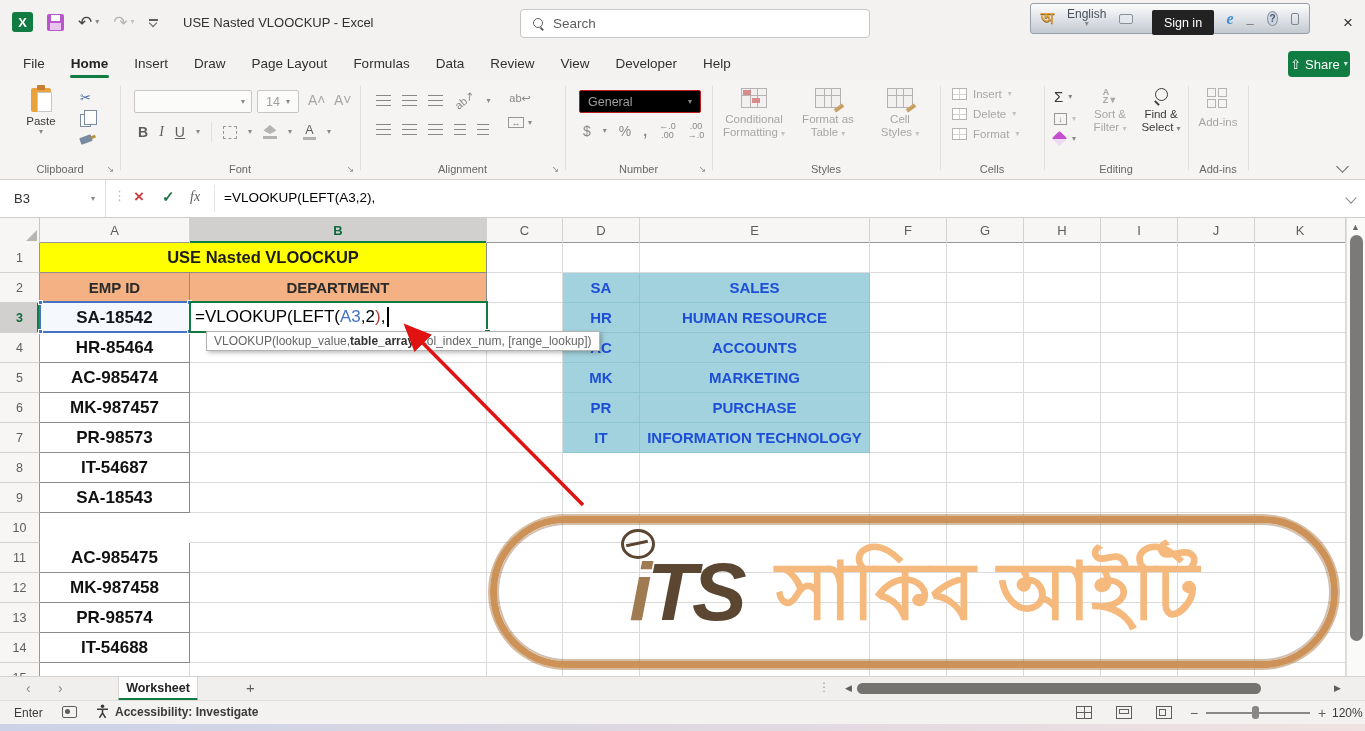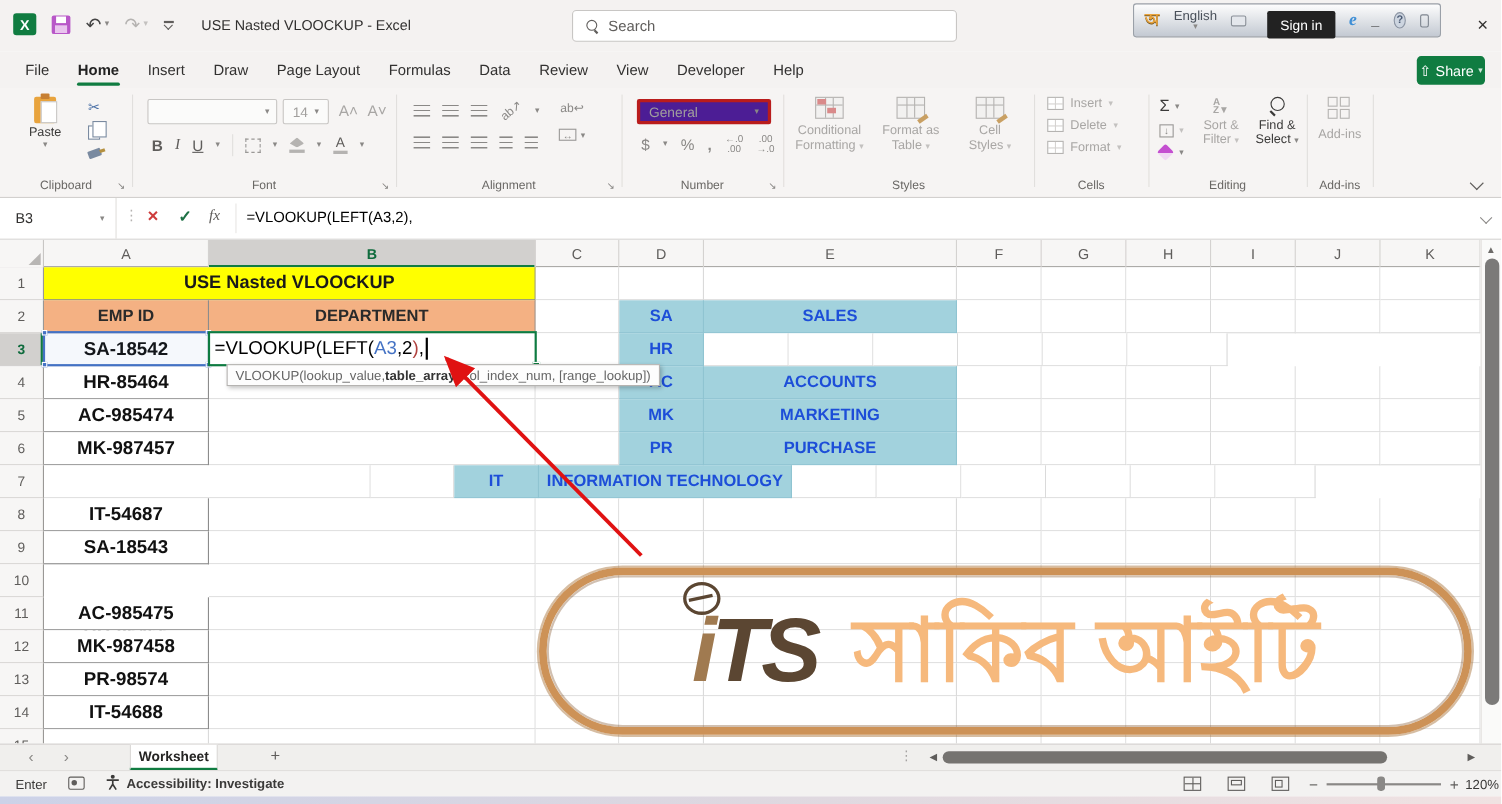--- a/index.html
+++ b/index.html
@@ -84,21 +84,21 @@
   .sep-v { width:1px; height:20px; background:#e1dfdd; }
   
   .ln { width:15px; height:11px; background:repeating-linear-gradient(to bottom,#8a8886 0 1.5px,transparent 1.5px 4.8px); }
   .align-r1 { position:absolute; left:16px; top:14px; display:flex; gap:11px; align-items:center; }
   .align-r2 { position:absolute; left:16px; top:44px; display:flex; gap:11px; align-items:center; }
   .orient-ic { font-size:11px; color:#8a8886; transform:rotate(-40deg); display:inline-block; }
   .wrap-ic { font-size:11px; color:#8a8886; }
   .merge-ic { width:16px; height:11px; border:1px solid #9a9896; color:#8a8886; font-size:9px; display:flex; align-items:center; justify-content:center; }
   .align-col2 { position:absolute; left:148px; top:12px; display:flex; flex-direction:column; gap:12px; align-items:center; }
   
-  .numfmt-box { position:absolute; left:14px; top:10px; width:122px; height:23px; background:#4c1d95; border:3px solid #b91c1c; border-radius:2px; display:flex; align-items:center; justify-content:space-between; padding:0 8px; font-size:12.5px; color:#a19f9d; }
+  .numfmt-box { position:absolute; left:14px; top:10px; width:122px; height:23px; background:#000000; border:1px solid #b91c1c; border-radius:2px; display:flex; align-items:center; justify-content:space-between; padding:0 8px; font-size:12.5px; color:#a19f9d; }
   .num-r2 { position:absolute; left:18px; top:42px; display:flex; align-items:center; gap:12px; color:#8a8886; }
   .num-r2 .sym { font-size:14px; }
   .decim { font-size:9px; line-height:9px; text-align:center; }
   
   .style-btn { position:absolute; top:8px; width:72px; display:flex; flex-direction:column; align-items:center; gap:5px; }
   .grid-ic { width:26px; height:20px; border:1px solid #b5b3b1; background:
       linear-gradient(#b5b3b1,#b5b3b1) 0 33%/100% 1px no-repeat,
       linear-gradient(#b5b3b1,#b5b3b1) 33% 0/1px 100% no-repeat,
       linear-gradient(#b5b3b1,#b5b3b1) 66% 0/1px 100% no-repeat, #f2f1f0; position:relative; }
   .grid-ic.cf::after { content:""; position:absolute; left:1px; top:1px; width:8px; height:5px; background:#d98a8a; box-shadow:9px 8px 0 #d98a8a; }
@@ -511,20 +511,21 @@
           <div class="cell" style="width: 77px;"></div>
           <div class="cell" style="width: 77px;"></div>
           <div class="cell" style="width: 91px;"></div>
         </div>
         <div class="grow">
           <div class="rh rsel">3</div>
           <div class="cell c-emp tb" style="width: 150px;">SA-18542</div>
           <div class="cell" style="width: 297px;"></div>
           <div class="cell" style="width: 76px;"></div>
           <div class="cell c-blue" style="width: 77px;">HR</div>
+          <div class="cell c-blue" style="width: 230px;">HUMAN RESOURCE</div>
           <div class="cell" style="width: 77px;"></div>
           <div class="cell" style="width: 77px;"></div>
           <div class="cell" style="width: 77px;"></div>
           <div class="cell" style="width: 77px;"></div>
           <div class="cell" style="width: 77px;"></div>
           <div class="cell" style="width: 91px;"></div>
         </div>
         <div class="grow">
           <div class="rh">4</div>
           <div class="cell c-emp tb" style="width: 150px;">HR-85464</div>
@@ -562,20 +563,21 @@
           <div class="cell c-blue" style="width: 230px;">PURCHASE</div>
           <div class="cell" style="width: 77px;"></div>
           <div class="cell" style="width: 77px;"></div>
           <div class="cell" style="width: 77px;"></div>
           <div class="cell" style="width: 77px;"></div>
           <div class="cell" style="width: 77px;"></div>
           <div class="cell" style="width: 91px;"></div>
         </div>
         <div class="grow">
           <div class="rh">7</div>
+          <div class="cell c-emp tb" style="width: 150px;">PR-98573</div>
           <div class="cell" style="width: 297px;"></div>
           <div class="cell" style="width: 76px;"></div>
           <div class="cell c-blue" style="width: 77px;">IT</div>
           <div class="cell c-blue" style="width: 230px;">INFORMATION TECHNOLOGY</div>
           <div class="cell" style="width: 77px;"></div>
           <div class="cell" style="width: 77px;"></div>
           <div class="cell" style="width: 77px;"></div>
           <div class="cell" style="width: 77px;"></div>
           <div class="cell" style="width: 77px;"></div>
           <div class="cell" style="width: 91px;"></div>

